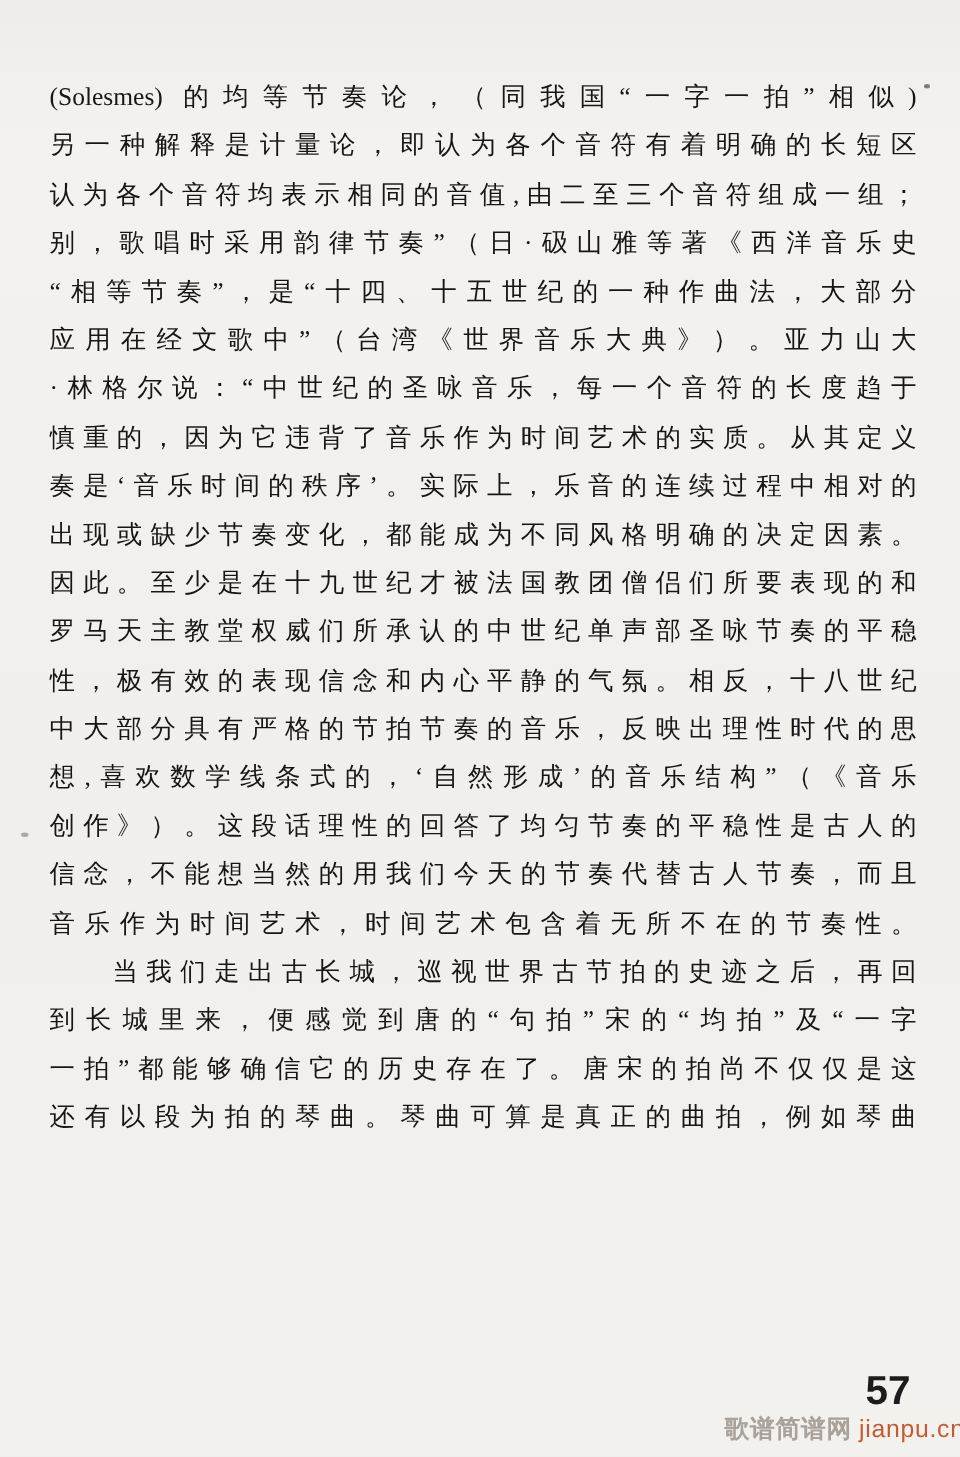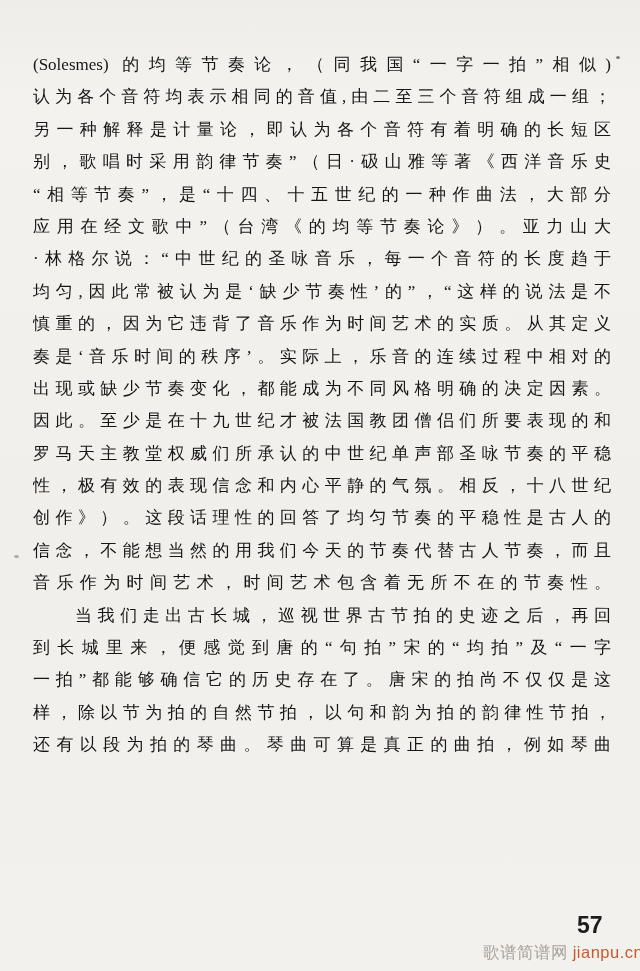--- a/index.html
+++ b/index.html
@@ -29,63 +29,63 @@
     text-align-last:justify;
     text-justify:inter-character;
     overflow:hidden;
   }
   .line.indent{ text-indent:42px; }
   .page-number{
     position:absolute;
     left:577px;top:912px;
     font-family:"Liberation Sans","DejaVu Sans",sans-serif;
     font-weight:bold;
-    font-size:23px;
+    font-size:27px;
     color:#1c1c1c;
   }
   .watermark{
     position:absolute;
     left:483px;top:942px;
     font-size:16.5px;
     white-space:nowrap;
     letter-spacing:0.5px;
   }
-  .wm-name{ color:#a8a29a; font-weight:normal; }
+  .wm-name{ color:#a8a29a; font-weight:bold; }
   .wm-url{ color:#c75a31; font-family:"Liberation Sans","DejaVu Sans",sans-serif; }
   .speck{ position:absolute; border-radius:50%; background:#7d7d78; }
   .speck-a{ left:616px; top:56px; width:4px; height:3px; }
   .speck-b{ left:14px; top:555px; width:5px; height:3px; opacity:.6; }
 </style>
 </head>
 <body>
 
 <div class="page">
 
   <div class="text-block">
     <div class="line">(Solesmes) 的均等节奏论，（同我国“一字一拍”相似)</div>
+    <div class="line">另一种解释是计量论，即认为各个音符有着明确的长短区</div>
     <div class="line">认为各个音符均表示相同的音值,由二至三个音符组成一组；</div>
-    <div class="line">另一种解释是计量论，即认为各个音符有着明确的长短区</div>
     <div class="line">别，歌唱时采用韵律节奏”（日·砐山雅等著《西洋音乐史</div>
     <div class="line">“相等节奏”，是“十四、十五世纪的一种作曲法，大部分</div>
-    <div class="line">应用在经文歌中”（台湾《的均等节奏论》）。亚力山大</div>
+    <div class="line">应用在经文歌中”（台湾《世界音乐大典》）。亚力山大</div>
     <div class="line">·林格尔说：“中世纪的圣咏音乐，每一个音符的长度趋于</div>
-    <div class="line">均匀,因此常被认为是‘缺少节奏性’的”，“这样的说法是不</div>
     <div class="line">慎重的，因为它违背了音乐作为时间艺术的实质。从其定义</div>
     <div class="line">奏是‘音乐时间的秩序’。实际上，乐音的连续过程中相对的</div>
     <div class="line">出现或缺少节奏变化，都能成为不同风格明确的决定因素。</div>
     <div class="line">因此。至少是在十九世纪才被法国教团僧侣们所要表现的和</div>
     <div class="line">罗马天主教堂权威们所承认的中世纪单声部圣咏节奏的平稳</div>
     <div class="line">性，极有效的表现信念和内心平静的气氛。相反，十八世纪</div>
+    <div class="line">中大部分具有严格的节拍节奏的音乐，反映出理性时代的思</div>
+    <div class="line">想,喜欢数学线条式的，‘自然形成’的音乐结构”（《音乐</div>
     <div class="line">创作》）。这段话理性的回答了均匀节奏的平稳性是古人的</div>
     <div class="line">信念，不能想当然的用我们今天的节奏代替古人节奏，而且</div>
     <div class="line">音乐作为时间艺术，时间艺术包含着无所不在的节奏性。</div>
     <div class="line indent">当我们走出古长城，巡视世界古节拍的史迹之后，再回</div>
     <div class="line">到长城里来，便感觉到唐的“句拍”宋的“均拍”及“一字</div>
     <div class="line">一拍”都能够确信它的历史存在了。唐宋的拍尚不仅仅是这</div>
-    <div class="line">样，除以节为拍的自然节拍，以句和韵为拍的韵律性节拍，</div>
     <div class="line">还有以段为拍的琴曲。琴曲可算是真正的曲拍，例如琴曲</div>
   </div>
 
   <div class="page-number">57</div>
 
   <div class="watermark">
     <span class="wm-name">歌谱简谱网</span>
     <span class="wm-url">jianpu.cn</span>
   </div>
 

